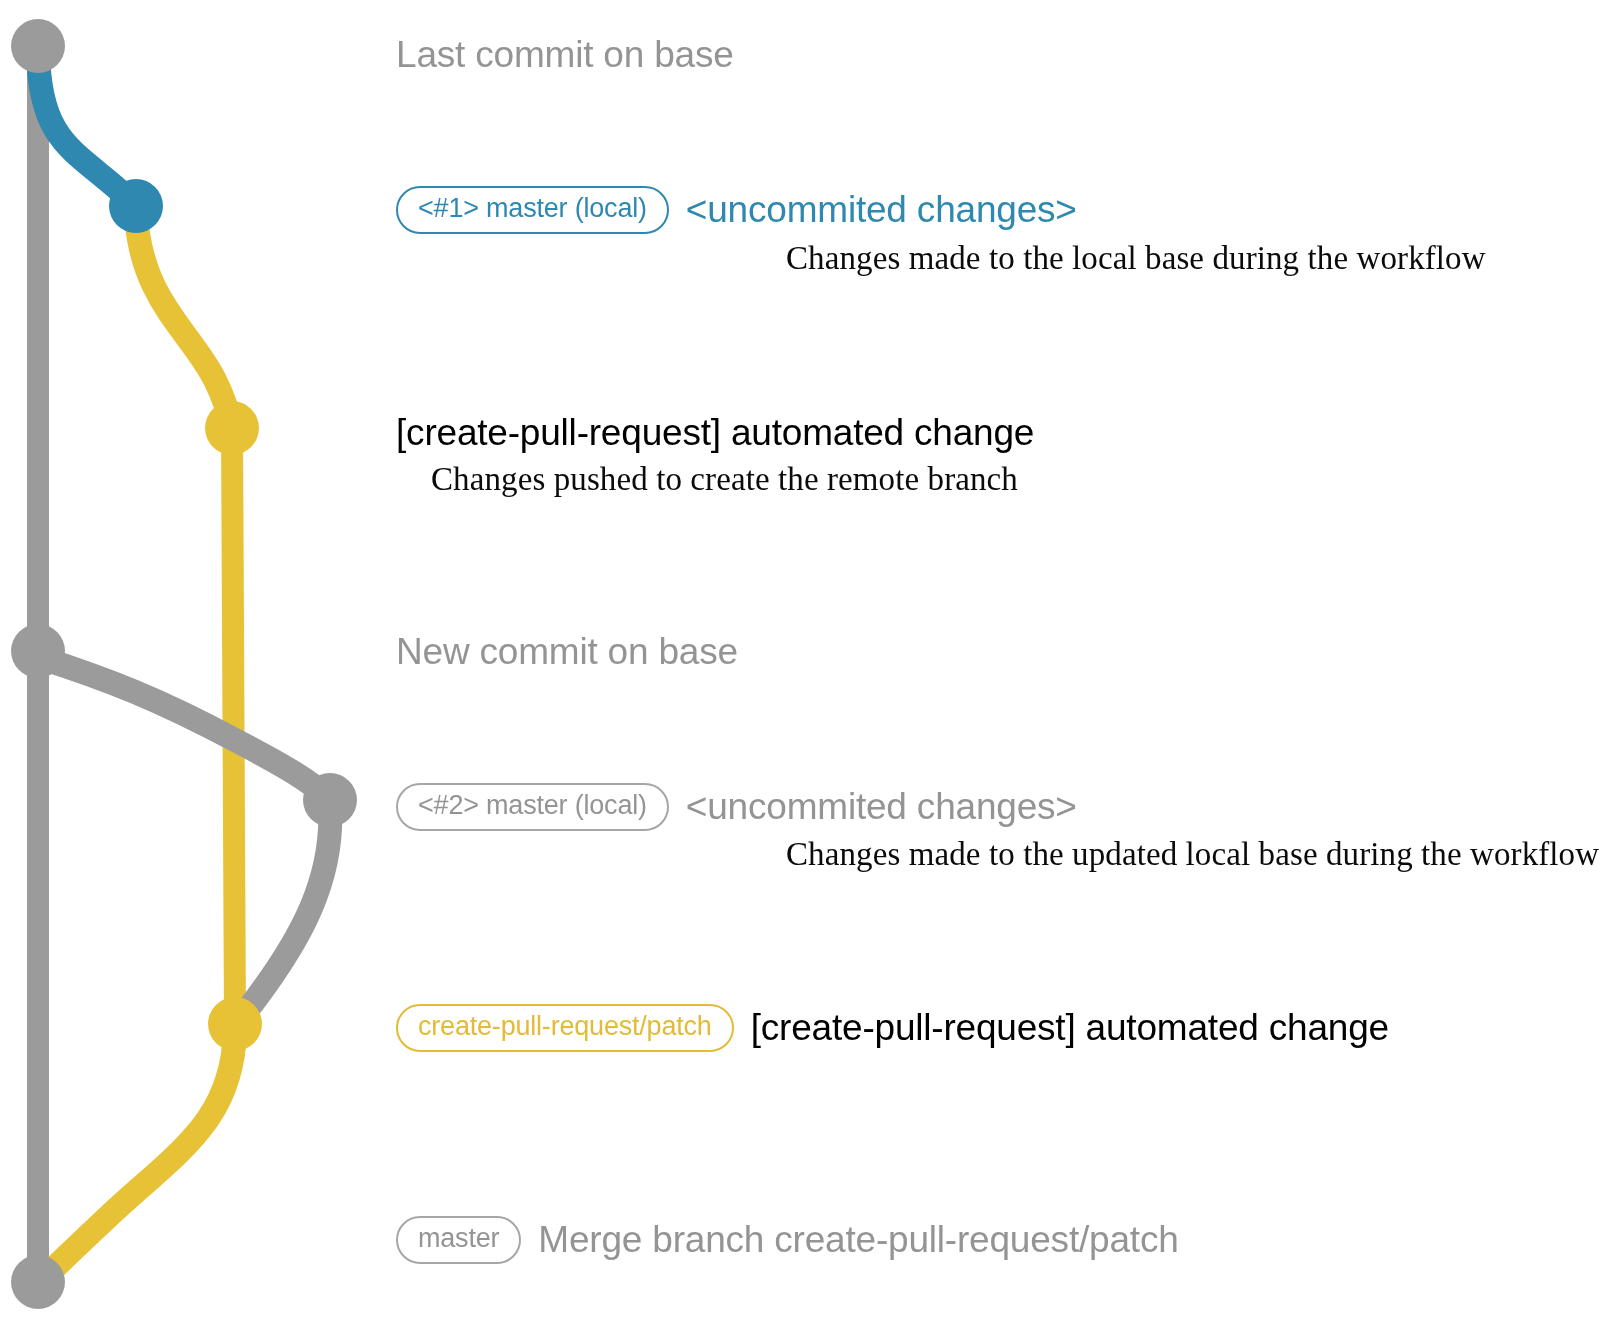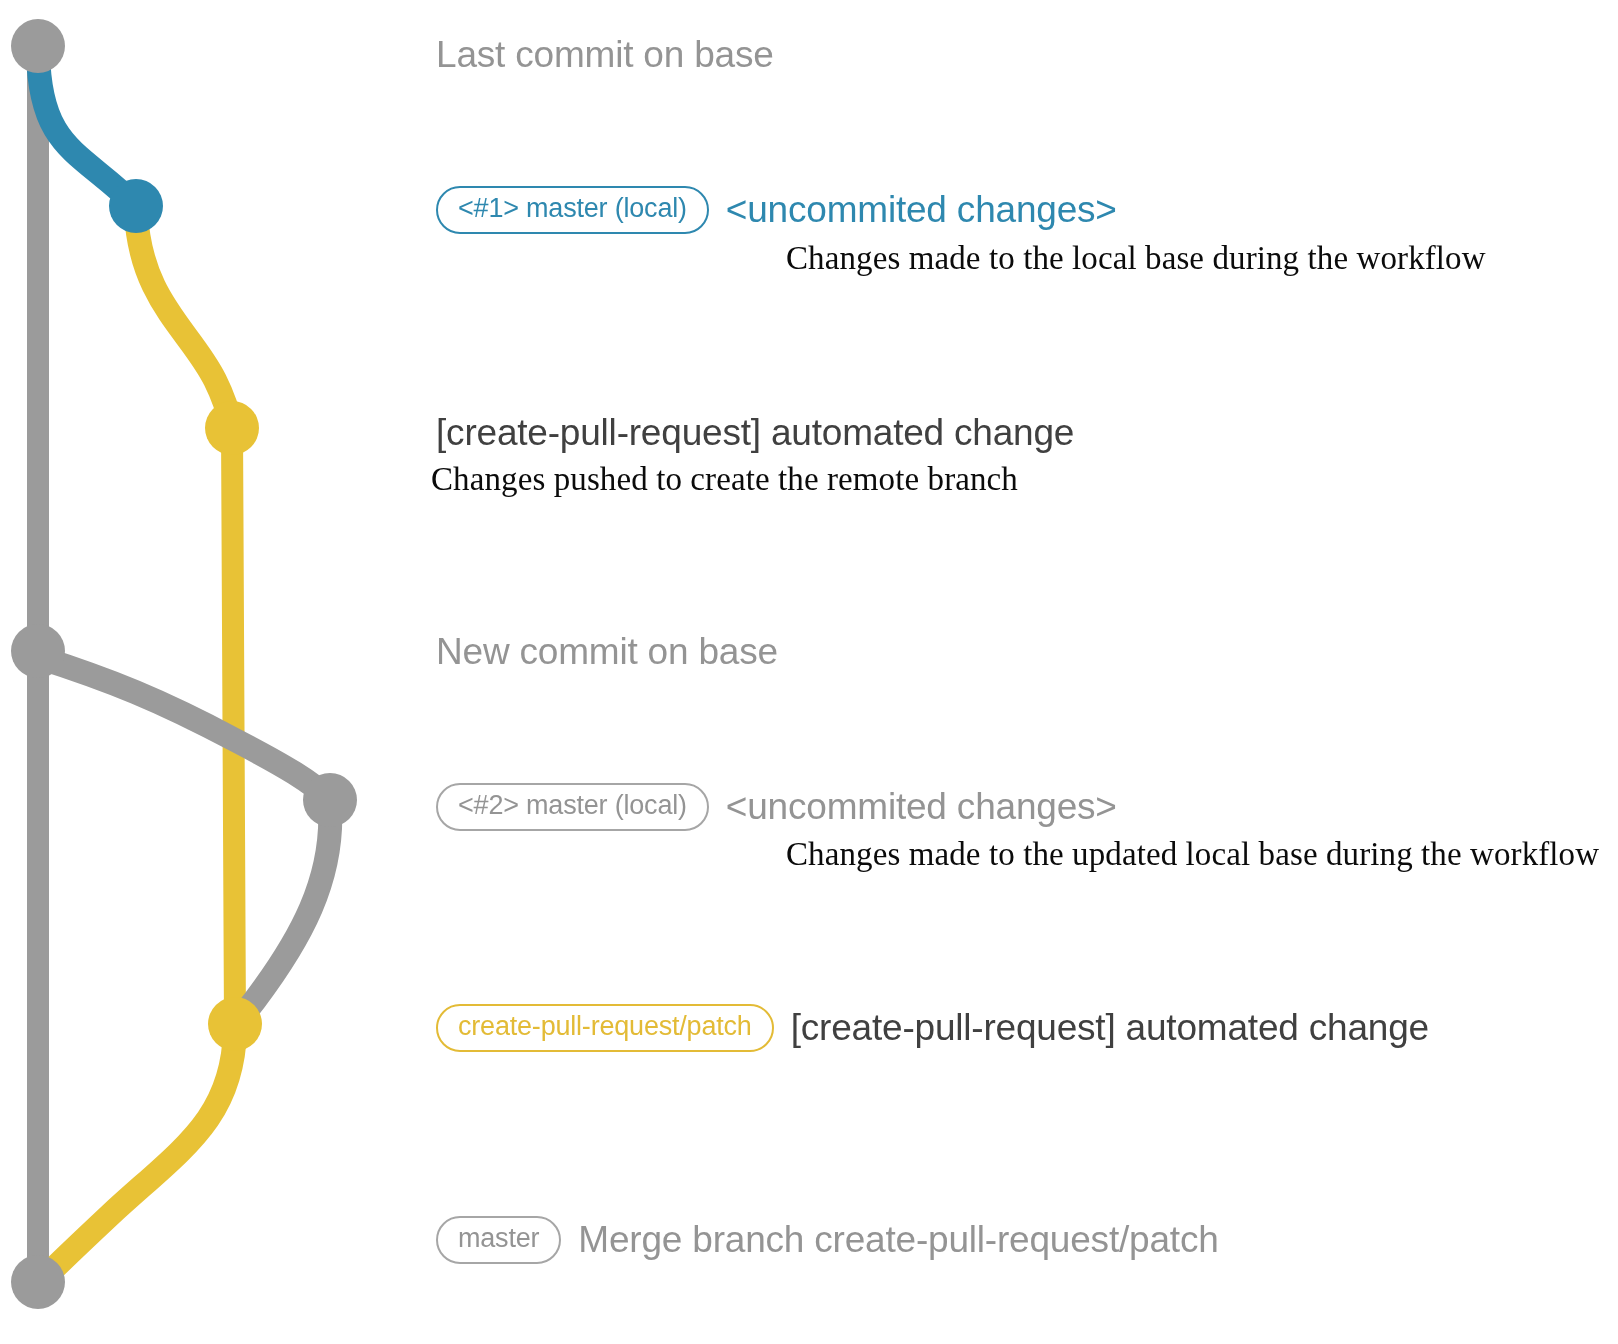--- a/index.html
+++ b/index.html
@@ -21,32 +21,31 @@
   #graph-svg {
     position: absolute;
     left: 0;
     top: 0;
     width: 1618px;
     height: 1344px;
   }
   .annot {
     position: absolute;
     white-space: nowrap;
-    margin-left: 40px;
   }
   
   .plain-label {
     font-family: "Liberation Sans", sans-serif;
     font-size: 37px;
     font-weight: 400;
     letter-spacing: -0.2px;
   }
   .grey-text  { color: #949494; }
   .blue-text  { color: #2e88af; }
-  .gold-text  { color: #404040; }
+  .gold-text  { color: #000000; }
 
   
   .badge {
     display: inline-block;
     font-family: "Liberation Sans", sans-serif;
     font-size: 27px;
     font-weight: 400;
     letter-spacing: -0.2px;
     padding: 7px 20px 10px 20px;
     border-radius: 26px;

